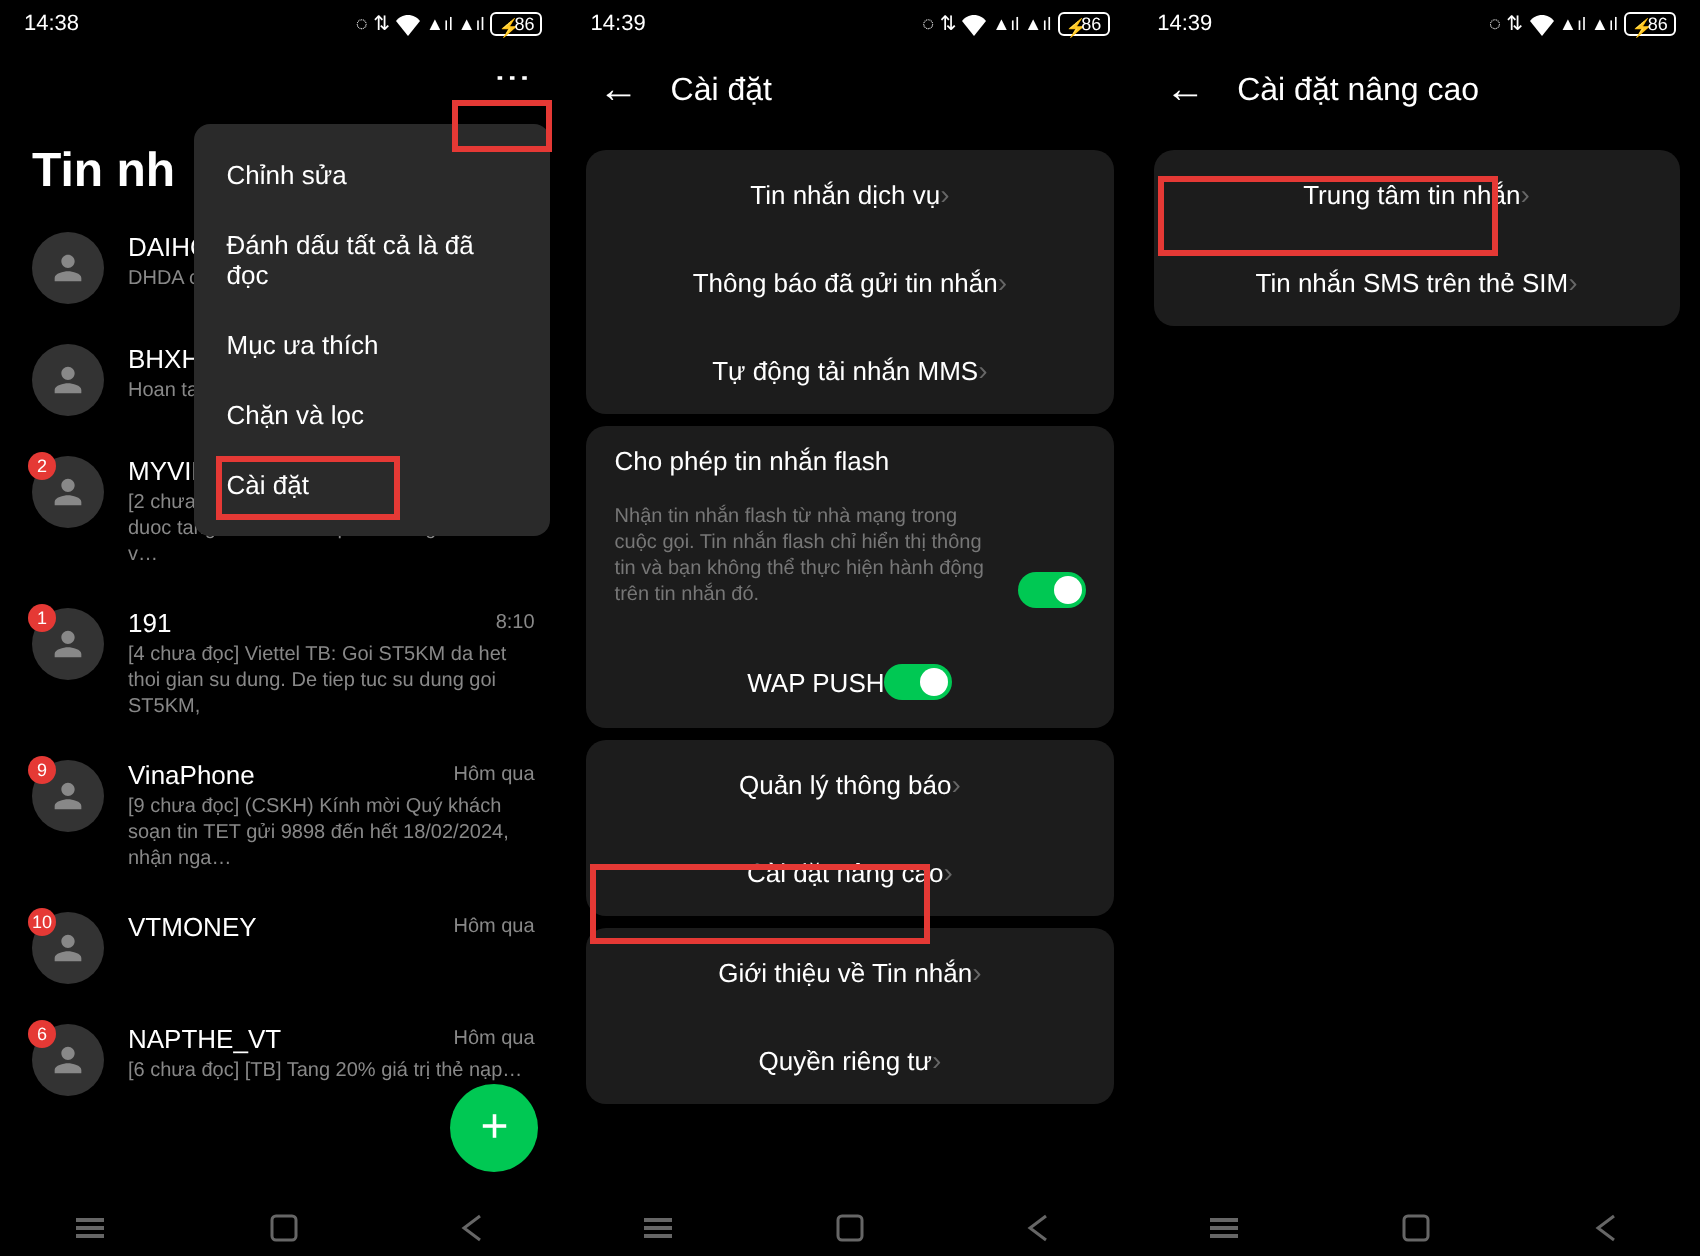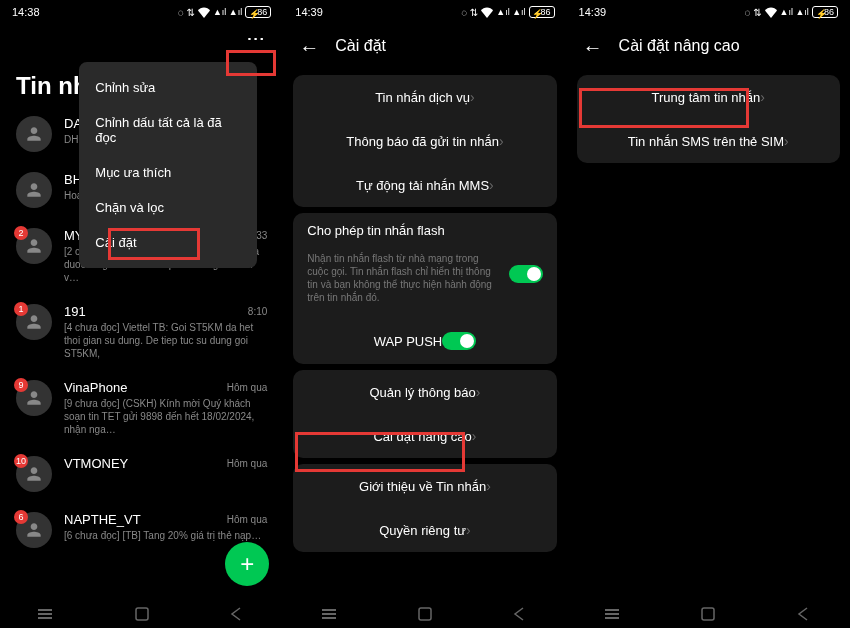--- a/index.html
+++ b/index.html
@@ -10,21 +10,21 @@
 .icon-s{width:12px;height:12px;fill:#fff}
 .batt{border:1px solid #fff;border-radius:3px;padding:0 3px;font-size:9px;display:flex;align-items:center;gap:2px}
 .nav{display:flex;justify-content:space-around;align-items:center;height:28px;position:absolute;bottom:0;width:100%}
 .nav-b{width:60px;height:16px;display:flex;justify-content:center;align-items:center}
 .header{display:flex;align-items:center;padding:12px 16px;gap:16px}
 .back{font-size:20px}
 .title{font-size:16px;font-weight:500}
 .big-title{font-size:24px;font-weight:600;padding:18px 16px 6px}
 .search-row{display:flex;align-items:center;justify-content:flex-end;padding:8px 16px;gap:16px}
 .dots{font-size:18px;letter-spacing:-2px;writing-mode:vertical-lr}
-.menu{position:absolute;top:62px;right:26px;background:#2a2a2a;border-radius:8px;width:178px;padding:8px 0;z-index:10}
+.menu{position:absolute;top:62px;right:8px;background:#2a2a2a;border-radius:8px;width:178px;padding:8px 0;z-index:10}
 .menu-item{padding:10px 16px;font-size:13px}
 .list{padding:0 8px}
 .row{display:flex;align-items:flex-start;padding:10px 8px;gap:12px}
 .av{width:36px;height:36px;border-radius:50%;background:#333;display:flex;align-items:center;justify-content:center;flex-shrink:0;position:relative}
 .av svg{width:20px;height:20px;fill:#888}
 .badge{position:absolute;top:-2px;left:-2px;background:#e53935;color:#fff;border-radius:50%;min-width:14px;height:14px;font-size:9px;display:flex;align-items:center;justify-content:center;padding:0 2px}
 .rcol{flex:1;min-width:0}
 .rtop{display:flex;justify-content:space-between;align-items:center}
 .rname{font-size:13px;font-weight:500}
 .rtime{font-size:10px;color:#888}
@@ -164,21 +164,21 @@
           <div class="rtop">
             <span class="rname">NAPTHE_VT</span>
             <span class="rtime">Hôm qua</span>
           </div>
           <div class="rsub">[6 chưa đọc] [TB] Tang 20% giá trị thẻ nạp…</div>
         </div>
       </div>
     </div>
   <div class="menu" id="menu1">
       <div class="menu-item">Chỉnh sửa</div>
-      <div class="menu-item">Chỉnh dấu tất cả là đã đọc</div>
+      <div class="menu-item">Đánh dấu tất cả là đã đọc</div>
       <div class="menu-item">Mục ưa thích</div>
       <div class="menu-item">Chặn và lọc</div>
       <div class="menu-item">Cài đặt</div>
     </div>
   <div class="fab">+</div>
   <div class="hl-red" style="top:50px;left:226px;width:50px;height:26px"></div>
   <div class="hl-red" style="top:228px;left:108px;width:92px;height:32px"></div>
   <div class="nav">
     <div class="nav-b">
         <svg width="18" height="12">
@@ -227,21 +227,21 @@
       <div class="srow">
         <span>Thông báo đã gửi tin nhắn</span>
         <span class="chev">›</span>
       </div>
       <div class="srow">
         <span>Tự động tải nhắn MMS</span>
         <span class="chev">›</span>
       </div>
     </div>
   <div class="card">
-    <div class="srow-sub" style="display:flex;justify-content:space-between;align-items:center">
+    <div class="srow-sub" style="display:flex;justify-content:space-between;align-items:flex-end">
       <div style="flex:1">
         <div style="font-size:13px">Cho phép tin nhắn flash</div>
         <div class="desc">Nhận tin nhắn flash từ nhà mạng trong cuộc gọi. Tin nhắn flash chỉ hiển thị thông tin và bạn không thể thực hiện hành động trên tin nhắn đó.</div>
       </div>
       <div class="toggle on" style="margin-left:8px;margin-top:20px"></div>
     </div>
     <div class="srow">
       <span>WAP PUSH</span>
       <div class="toggle on"></div>
     </div>

